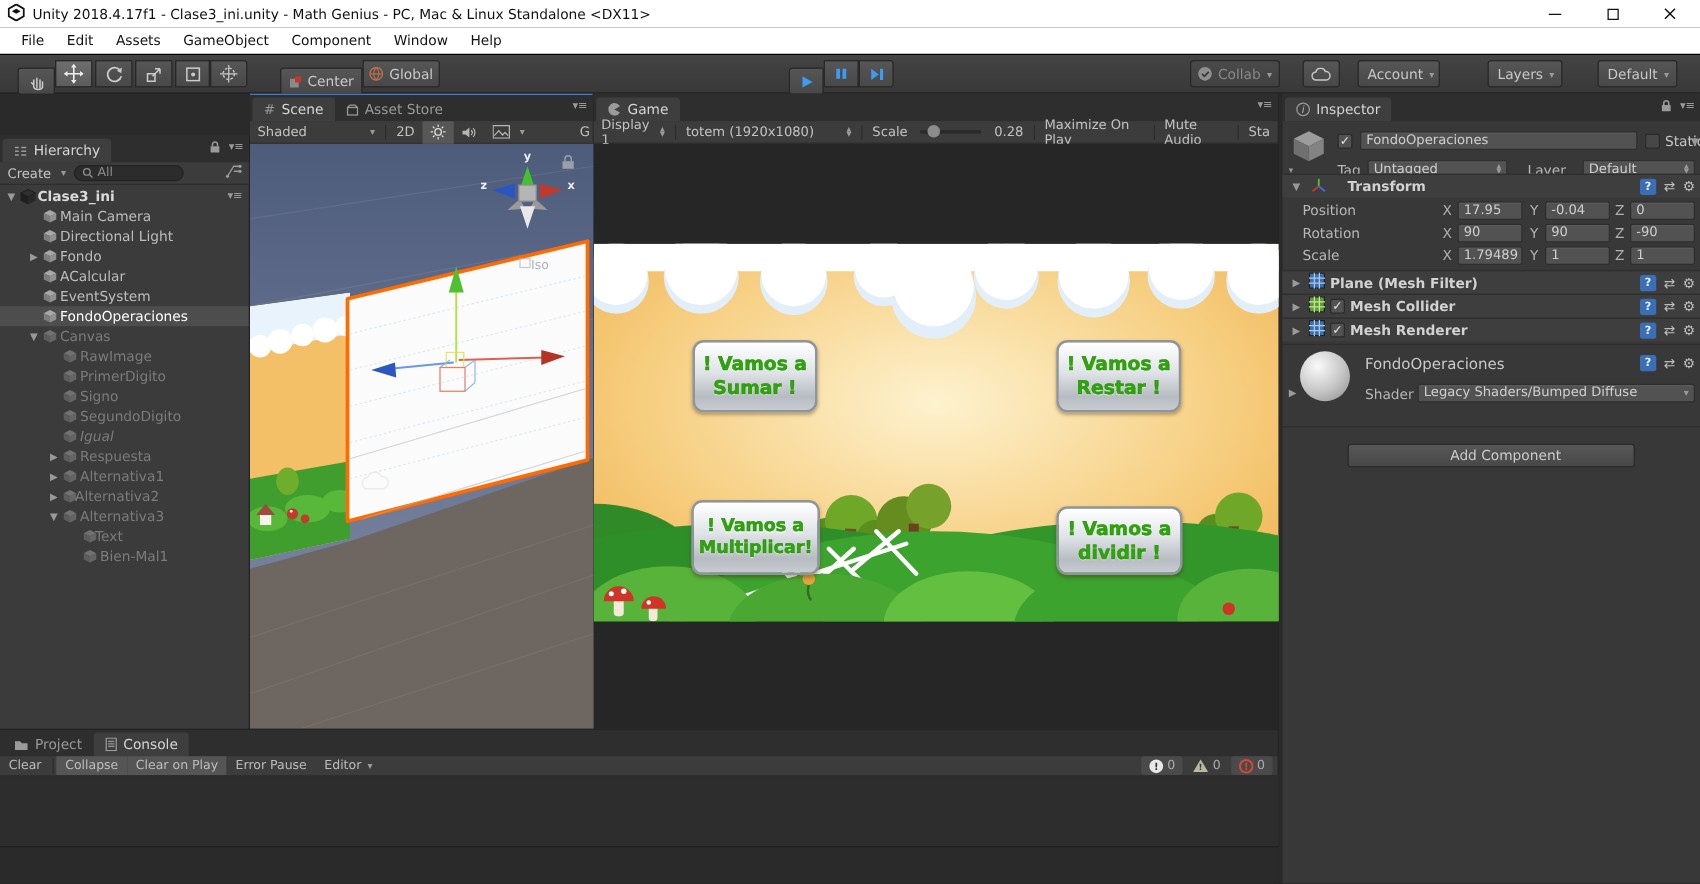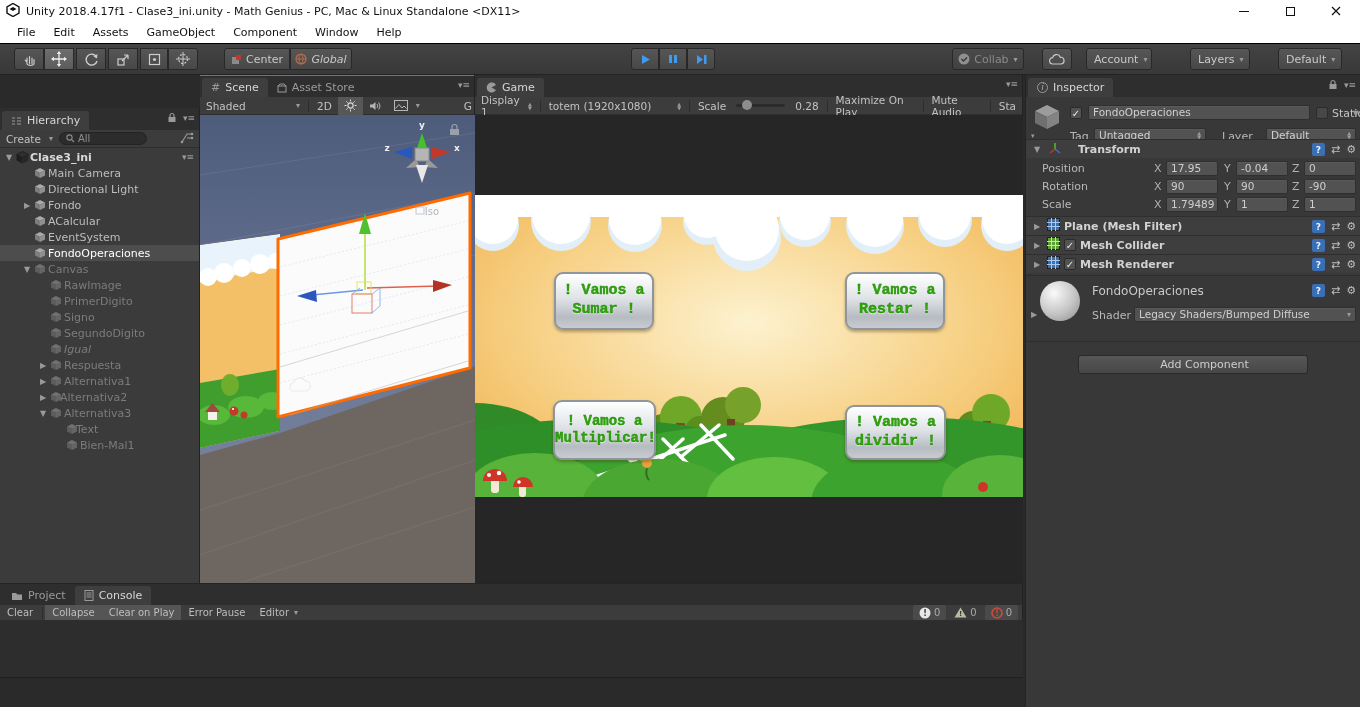--- a/index.html
+++ b/index.html
@@ -10,22 +10,22 @@
   
   #titlebar{left:0;top:0;width:1360px;height:22px;background:#ffffff;color:#111;display:flex;align-items:center;padding-left:6px;}
   #titlebar .ttext{font-size:11px;color:#111;margin-left:6px;}
   .wbtn{position:absolute;top:0;width:46px;height:22px;display:flex;align-items:center;justify-content:center;}
   #menubar{left:0;top:22px;width:1360px;height:22px;background:#ffffff;color:#111;display:flex;align-items:center;padding-left:8px;border-bottom:1px solid #000;}
   #menubar .mitem{padding:0 9px;font-size:11px;color:#111;}
 
   
   #maintoolbar{left:0;top:44px;width:1360px;height:31px;background:linear-gradient(#444,#383838);border-bottom:1px solid #232323;}
   .tbtn{position:absolute;top:4px;height:22px;background:linear-gradient(#565656,#484848);border:1px solid #282828;display:flex;align-items:center;justify-content:center;color:#c9c9c9;}
-  .tbtn.first{border-radius:3px 0 0 3px;}
-  .tbtn.last{border-radius:0 3px 3px 0;font-style:italic;}
+  .tbtn.first{border-radius:3px 0 0 3px;margin-top:6px;}
+  .tbtn.last{border-radius:0 3px 3px 0;}
   .tbtn.solo{border-radius:3px;}
   .tbtn.active{background:linear-gradient(#6e6e6e,#5c5c5c);}
   .tbtn.dim{color:#8a8a8a;}
   .dd-arrow{font-size:8px;color:#9a9a9a;margin-left:5px;}
 
   
   .panel{background:#383838;border-right:1px solid #222;}
   .tabstrip{position:absolute;left:0;top:0;right:0;height:22px;background:#2e2e2e;display:flex;align-items:flex-end;}
   .tab{height:19px;display:flex;align-items:center;padding:0 9px;color:#b5b5b5;font-size:11px;gap:5px;border-radius:3px 3px 0 0;}
   .tab.active{background:#3e3e3e;color:#d6d6d6;}
@@ -66,21 +66,21 @@
   .addcomp{position:absolute;left:52px;width:230px;height:19px;background:linear-gradient(#575757,#474747);border:1px solid #2a2a2a;border-radius:3px;color:#cccccc;display:flex;align-items:center;justify-content:center;font-size:11px;padding-left:23px;}
 
   
   .cbtn{height:15px;display:flex;align-items:center;padding:0 7px;font-size:10px;color:#bdbdbd;}
   .cbtn.pressed{background:#555;}
   .badge{display:flex;align-items:center;gap:3px;padding:0 6px;height:15px;font-size:10px;color:#aaa;}
   .badge.pressed{background:#4a4a4a;border-radius:2px;}
 
   
   .gbtn{position:absolute;border-radius:9px;background:linear-gradient(#ffffff,#dfe3e7 45%,#b7bcc2 80%,#c8ccd1);border:2px solid #8e959d;box-shadow:0 2px 3px rgba(60,40,0,.35);color:#2fa40b;-webkit-text-stroke:.4px #1c8a00;font-weight:bold;text-align:center;display:flex;flex-direction:column;justify-content:center;line-height:1.25;text-shadow:0 1px 1px rgba(255,255,255,.8);}
-  .gbtn .l1,.gbtn .l2{white-space:nowrap;font-family:Liberation Mono, monospace;}
+  .gbtn .l1,.gbtn .l2{white-space:nowrap;}
 
   .circle-i{width:11px;height:11px;border-radius:50%;border:1px solid #9a9a9a;color:#bdbdbd;font-size:8px;font-style:italic;display:inline-flex;align-items:center;justify-content:center;}
   .updn{display:inline-flex;flex-direction:column;font-size:5px;line-height:4px;color:#9a9a9a;margin-left:4px;}
 </style>
 </head>
 <body>
 
 <div id="app">
 
   <div id="titlebar" class="abs">

